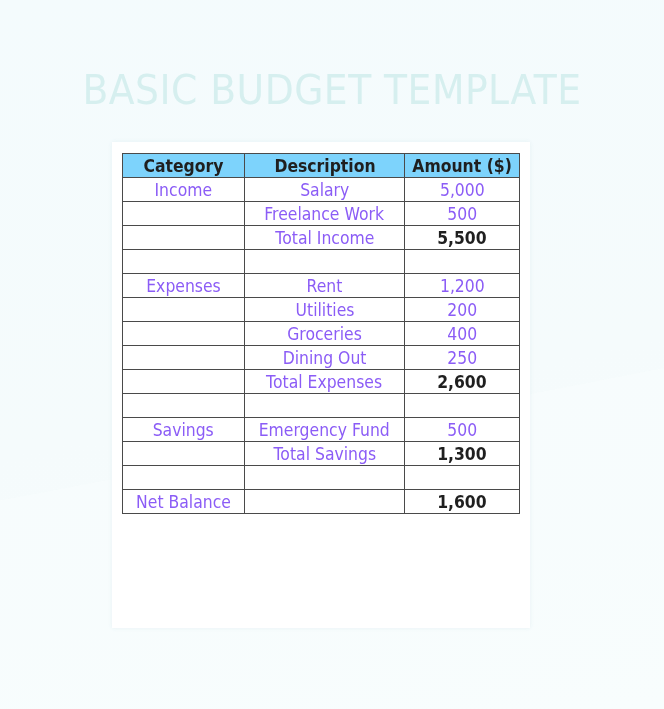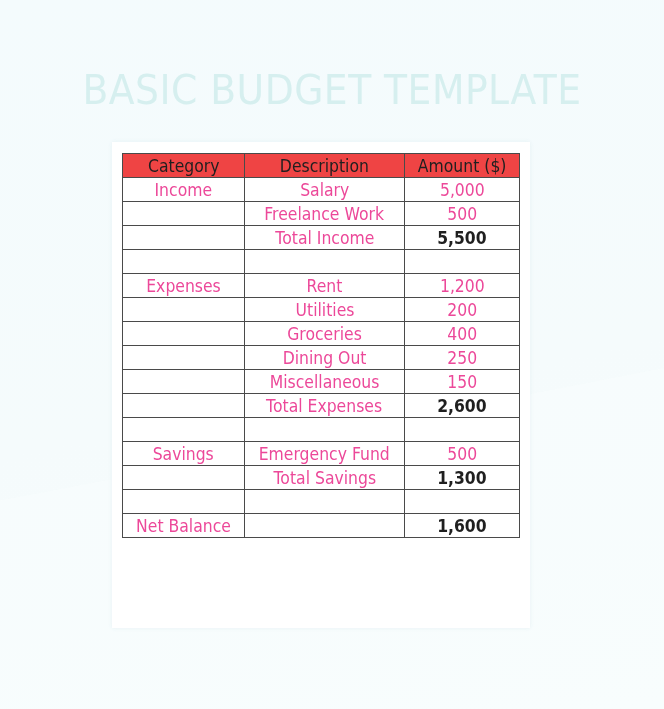--- a/index.html
+++ b/index.html
@@ -56,29 +56,29 @@
       table-layout: fixed;
     }
     table.budget th,
     table.budget td {
       border: 1.5px solid #4a4a4a;
       height: 23px;
       padding: 0;
       text-align: center;
       vertical-align: middle;
       font-size: 17px;
-      color: #ec4899;
+      color: #8b5cf6;
       font-family: "DejaVu Sans", sans-serif;
       line-height: 20px;
       white-space: nowrap;
       overflow: hidden;
     }
     table.budget th {
-      background: #ef4444;
-      font-weight: normal;
+      background: #7dd3fc;
+      font-weight: bold;
       color: #1f1f1f;
     }
     table.budget td.bold {
       font-weight: bold;
       color: #1f1f1f;
       margin-top: 20px;
     }
     col.c1 { width: 122px; }
     col.c2 { width: 160px; }
     col.c3 { width: 115px; }
@@ -144,25 +144,20 @@
           <td><span class="cell-text">Groceries</span></td>
           <td><span class="cell-text">400</span></td>
         </tr>
         <tr>
           <td><span class="cell-text"></span></td>
           <td><span class="cell-text">Dining Out</span></td>
           <td><span class="cell-text">250</span></td>
         </tr>
         <tr>
           <td><span class="cell-text"></span></td>
-          <td><span class="cell-text">Miscellaneous</span></td>
-          <td><span class="cell-text">150</span></td>
-        </tr>
-        <tr>
-          <td><span class="cell-text"></span></td>
           <td><span class="cell-text">Total Expenses</span></td>
           <td class="bold"><span class="cell-text">2,600</span></td>
         </tr>
         <tr>
           <td><span class="cell-text"></span></td>
           <td><span class="cell-text"></span></td>
           <td><span class="cell-text"></span></td>
         </tr>
         <tr>
           <td><span class="cell-text">Savings</span></td>

